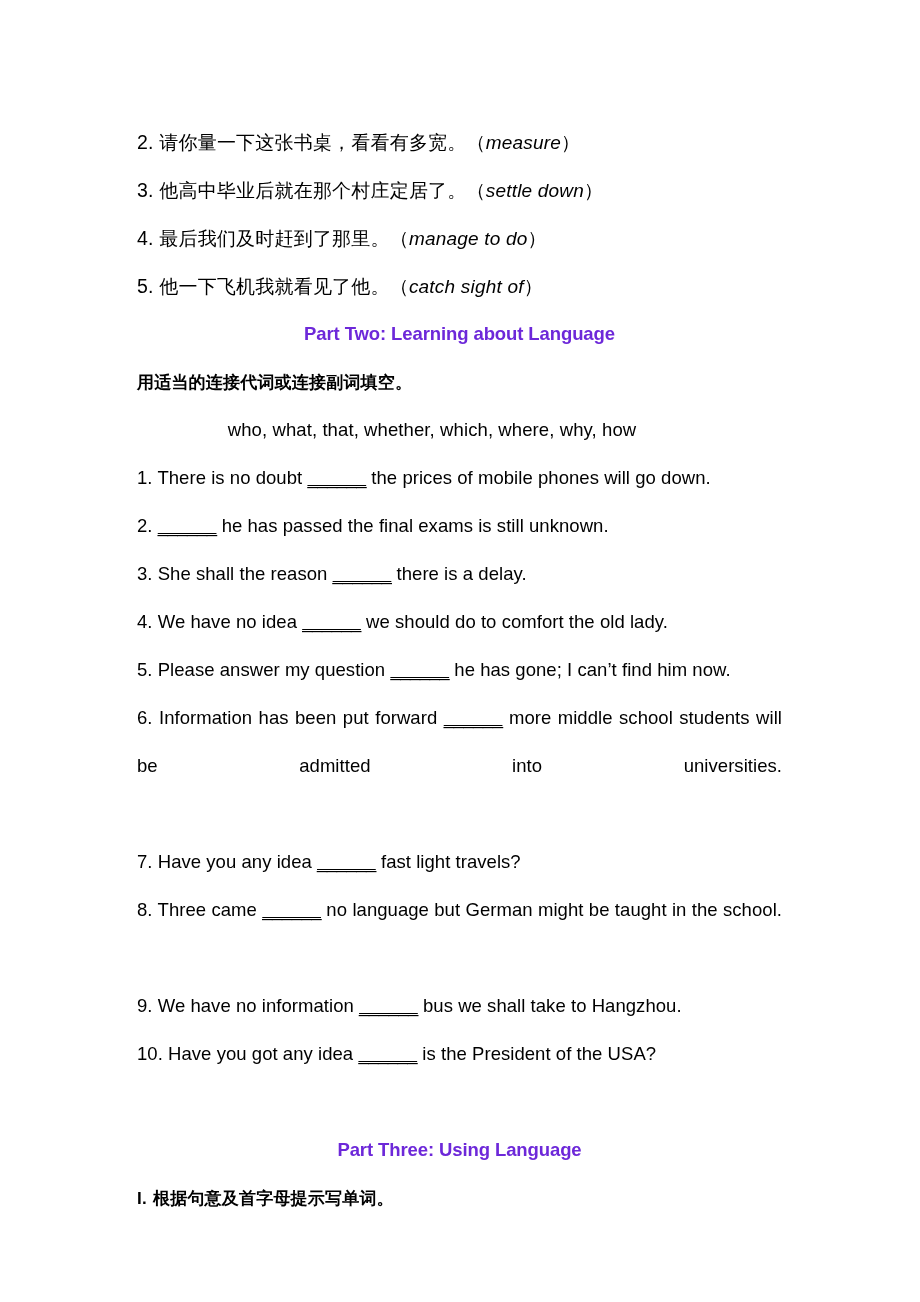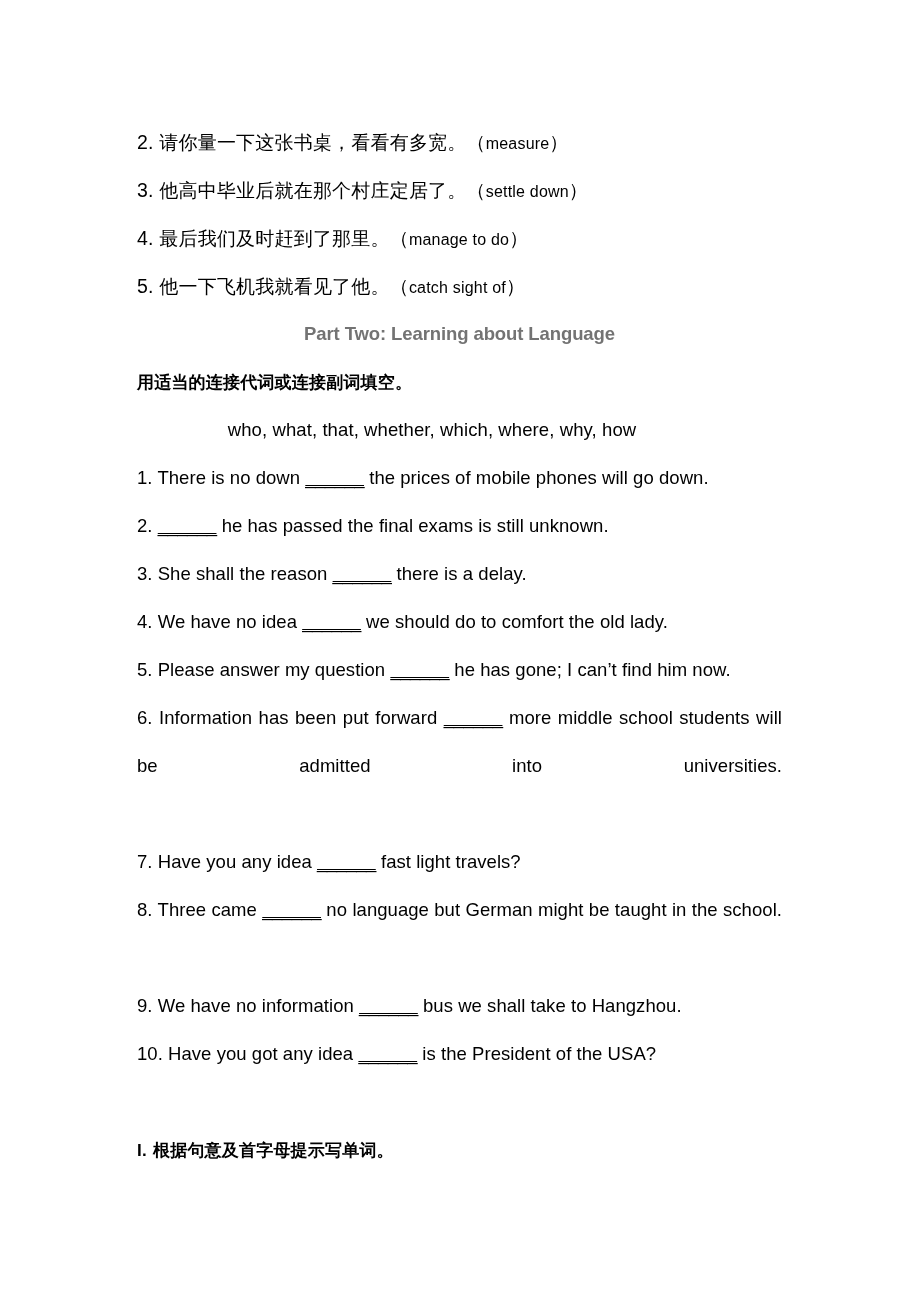--- a/index.html
+++ b/index.html
@@ -40,26 +40,27 @@
   }
   .cn-line .num {
     font-family: "Liberation Sans", "DejaVu Sans", sans-serif;
   }
   .cn-line .hanzi {
     font-family: "DejaVu Sans", "Liberation Sans", sans-serif;
     font-size: 19px;
   }
   .cn-line .hint {
     font-family: "Liberation Sans", "DejaVu Sans", sans-serif;
-    font-size: 16px;
+    font-size: 19px;
+    font-style: italic;
   }
 
   
   .part-heading {
-    color: #737373;
+    color: #6d28d9;
     font-weight: bold;
     font-size: 18.5px;
     text-align: center;
     line-height: 48px;
     height: 48px;
     letter-spacing: -0.1px;
   }
 
   
   .cn-instruction {
@@ -132,21 +133,21 @@
       <span class="num">5.</span>
       <span class="hanzi">他一下飞机我就看见了他。</span><span class="hanzi">（</span><span class="hint">catch sight of</span><span class="hanzi">）</span>
     </div>
 
     <div class="part-heading">Part Two: Learning about Language</div>
 
     <div class="cn-instruction">用适当的连接代词或连接副词填空。</div>
 
     <div class="word-bank">who, what, that, whether, which, where, why, how</div>
 
-    <div class="en-item"><span>1.</span><span> There is no down </span><span class="blank">______</span><span> the prices of mobile phones will go down.</span></div>
+    <div class="en-item"><span>1.</span><span> There is no doubt </span><span class="blank">______</span><span> the prices of mobile phones will go down.</span></div>
 
     <div class="en-item"><span>2.</span><span> </span><span class="blank">______</span><span> he has passed the final exams is still unknown.</span></div>
 
     <div class="en-item"><span>3.</span><span> She shall the reason </span><span class="blank">______</span><span> there is a delay.</span></div>
 
     <div class="en-item"><span>4.</span><span> We have no idea </span><span class="blank">______</span><span> we should do to comfort the old lady.</span></div>
 
     <div class="en-item"><span>5.</span><span> Please answer my question </span><span class="blank">______</span><span> he has gone; I can’t find him now.</span></div>
 
     <div class="en-item wrap"><span>6.</span><span> Information has been put forward </span><span class="blank">______</span><span> more middle school students will be admitted into universities.</span></div>
@@ -154,17 +155,18 @@
     <div class="en-item"><span>7.</span><span> Have you any idea </span><span class="blank">______</span><span> fast light travels?</span></div>
 
     <div class="en-item wrap"><span>8.</span><span> Three came </span><span class="blank">______</span><span> no language but German might be taught in the school.</span></div>
 
     <div class="en-item"><span>9.</span><span> We have no information </span><span class="blank">______</span><span> bus we shall take to Hangzhou.</span></div>
 
     <div class="en-item"><span>10.</span><span> Have you got any idea </span><span class="blank">______</span><span> is the President of the USA?</span></div>
 
     <div class="spacer-48"></div>
 
+    <div class="part-heading">Part Three: Using Language</div>
 
     <div class="cn-instruction"><span class="marker">I.</span> <span>根据句意及首字母提示写单词。</span></div>
 
   </div>
 </div>
 
 </body></html>

